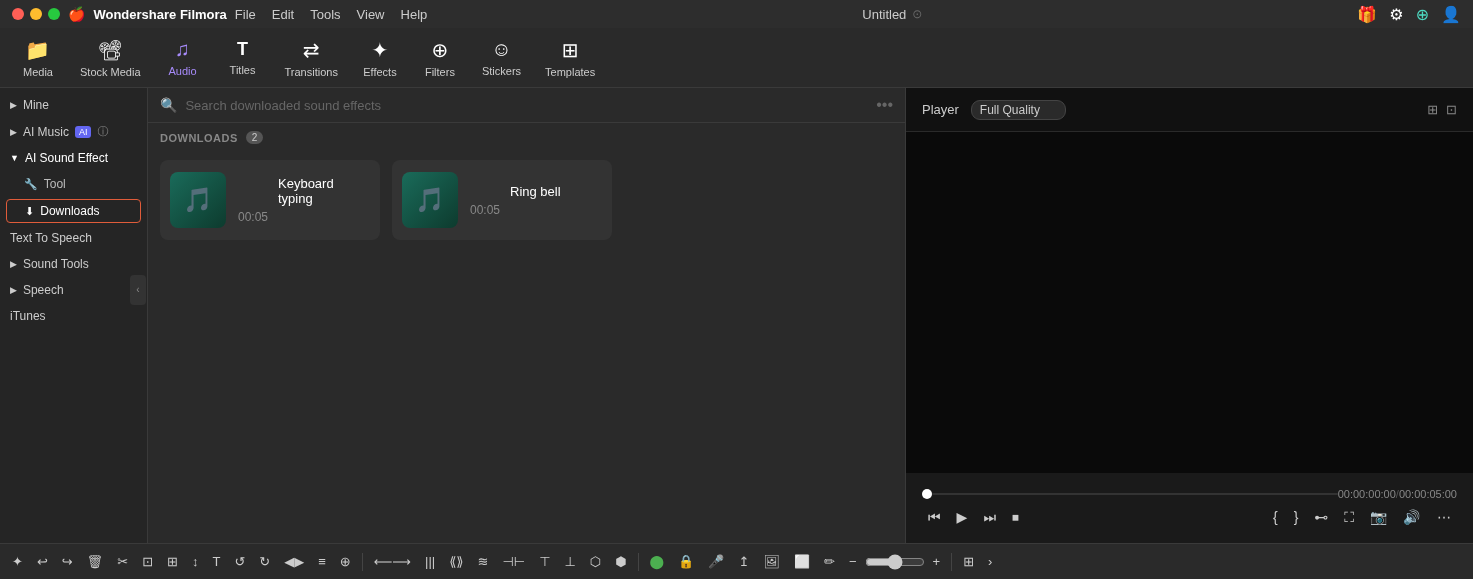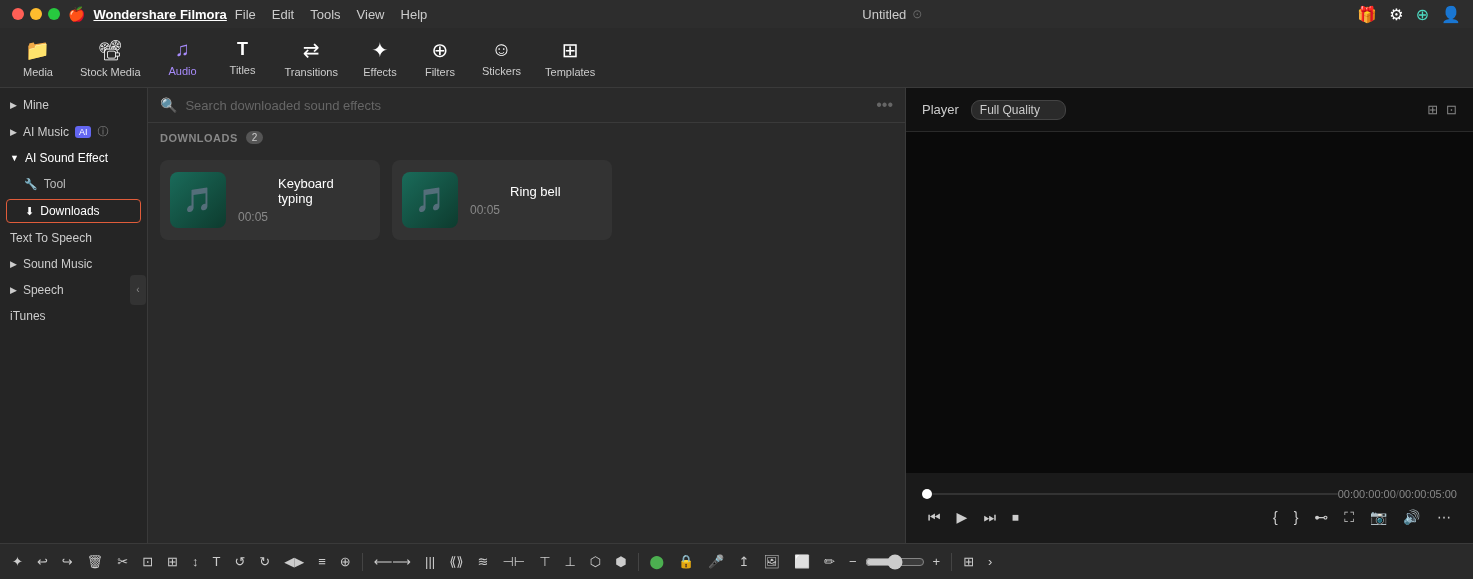--- a/index.html
+++ b/index.html
@@ -23,21 +23,21 @@
       padding: 0 12px;
       justify-content: space-between;
       -webkit-app-region: drag;
     }
     .titlebar-left { display: flex; align-items: center; gap: 8px; }
     .traffic-lights { display: flex; gap: 6px; }
     .tl { width: 12px; height: 12px; border-radius: 50%; }
     .tl-red { background: #ff5f56; }
     .tl-yellow { background: #ffbd2e; }
     .tl-green { background: #27c93f; }
-    .app-name { font-size: 13px; font-weight: 600; color: #fff; text-decoration: underline; }
+    .app-name { font-size: 13px; font-weight: 600; color: #fff; }
     .menu-items { display: flex; gap: 16px; font-size: 13px; color: #ccc; }
     .menu-item { cursor: pointer; }
     .titlebar-right { display: flex; align-items: center; gap: 12px; }
     .title-center { font-size: 13px; color: #ccc; display: flex; align-items: center; gap: 6px; }
 
     
     .main-container {
       display: flex;
       flex-direction: column;
       flex: 1;
@@ -401,21 +401,21 @@
         <span style="font-size:11px;">⬇</span>
         <span>Downloads</span>
       </div>
 
       <div class="sidebar-section">
         <span>Text To Speech</span>
       </div>
 
       <div class="sidebar-section">
         <span class="chevron">▶</span>
-        <span>Sound Music</span>
+        <span>Sound Tools</span>
       </div>
 
       <div class="sidebar-section">
         <span class="chevron">▶</span>
         <span>Speech</span>
       </div>
 
       <div class="sidebar-section">
         <span>iTunes</span>
       </div>

